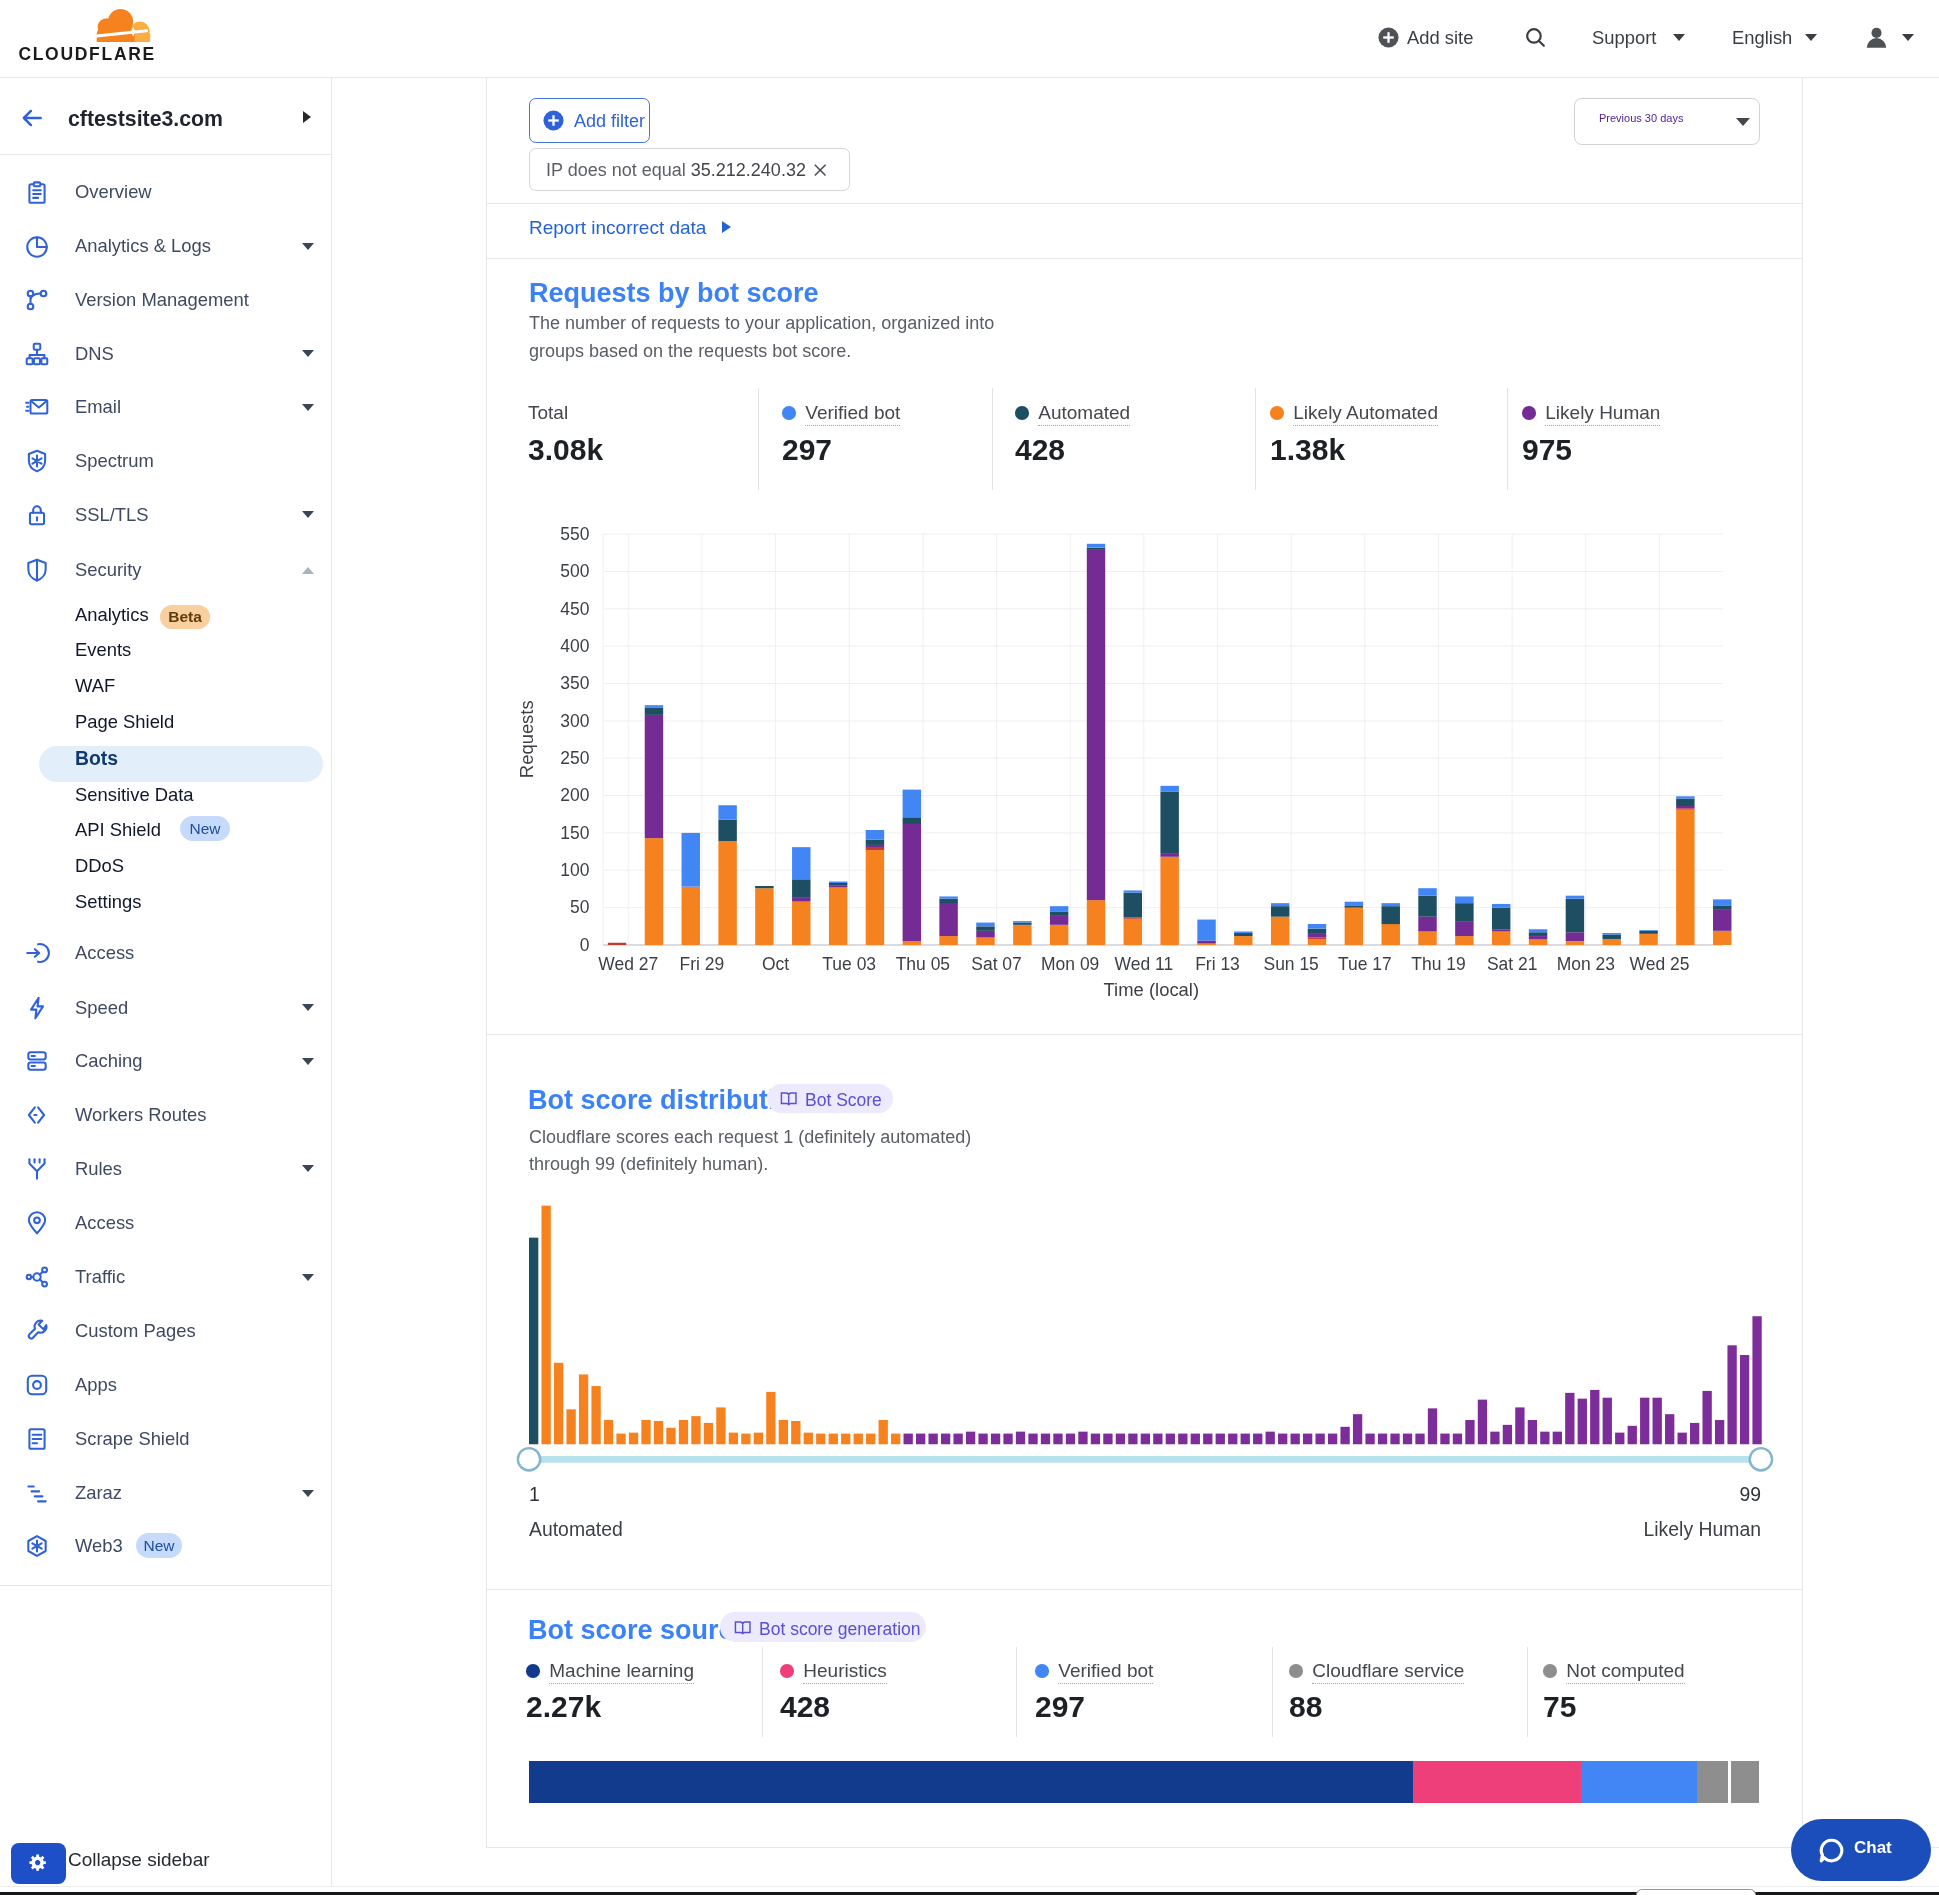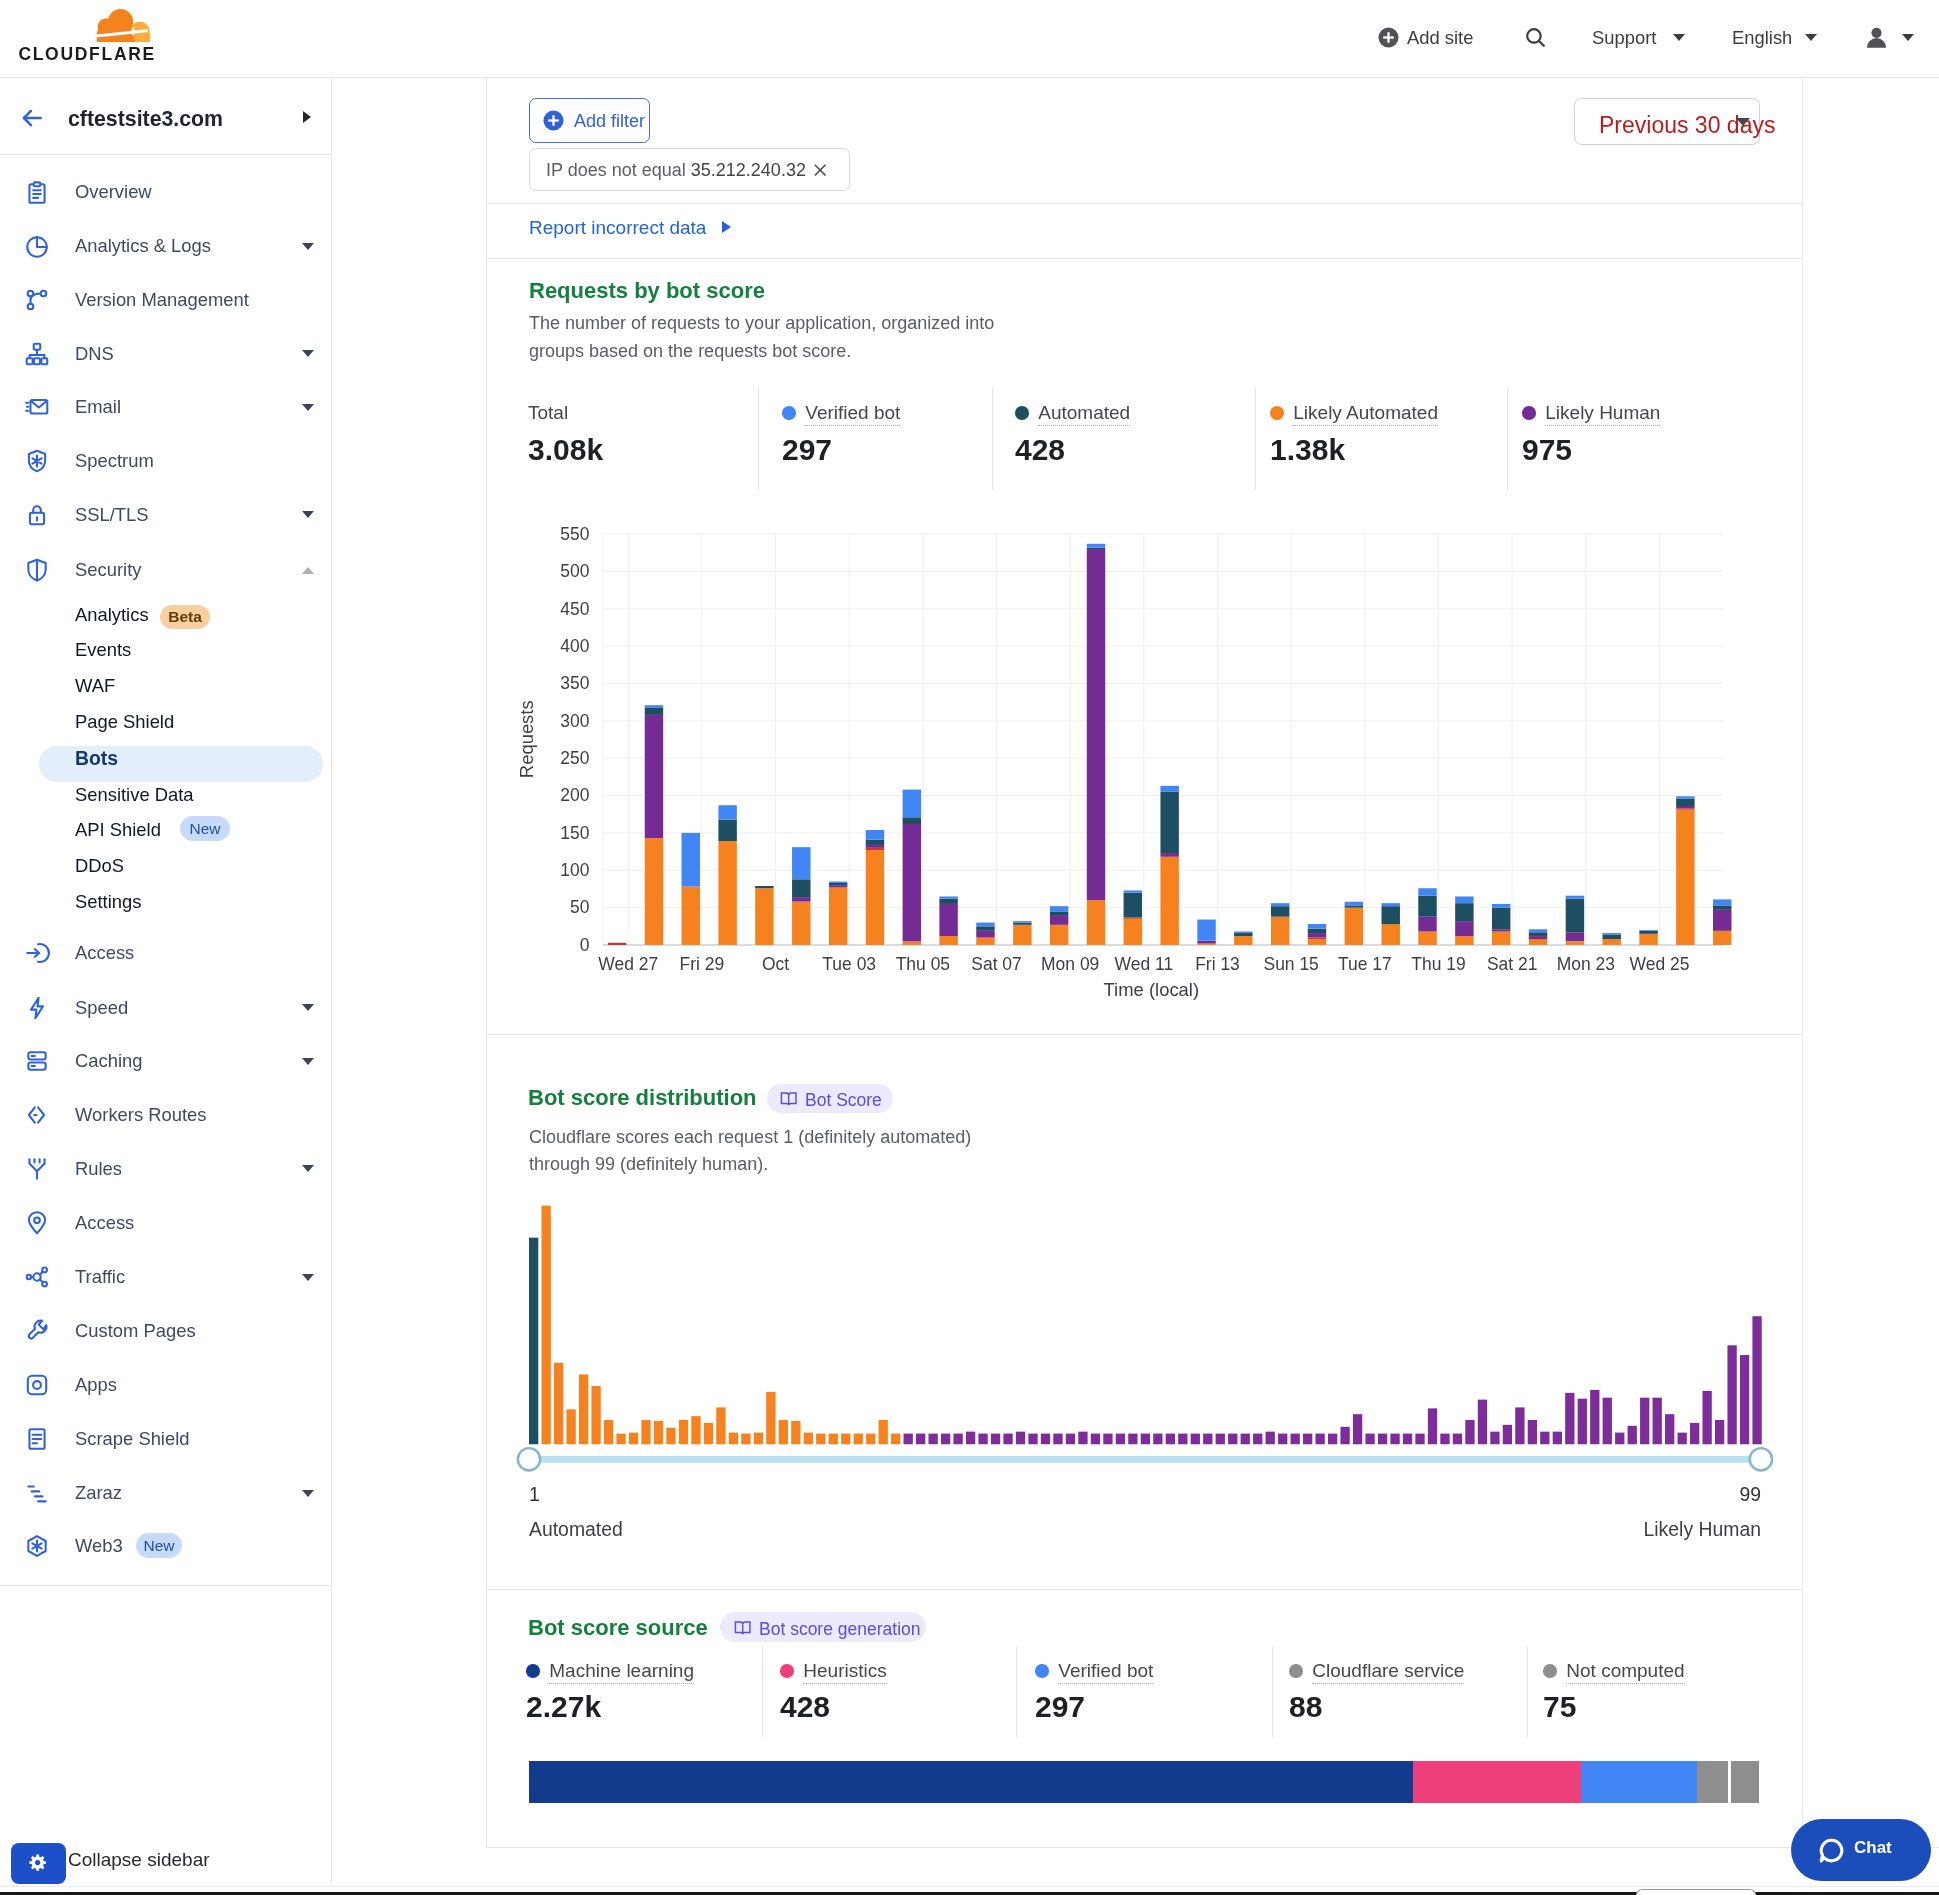--- a/index.html
+++ b/index.html
@@ -1,21 +1,21 @@
 <!DOCTYPE html>
 <html><head><meta charset="utf-8"><style>
 *{margin:0;padding:0;box-sizing:border-box}
 body{width:1940px;height:1895px;position:relative;background:#fff;font-family:"Liberation Sans",sans-serif;-webkit-font-smoothing:antialiased;overflow:hidden}
 .abs{position:absolute}
 .hline{position:absolute;height:1px;background:#e5e6e8}
 .vline{position:absolute;width:1px;background:#e5e6e8}
 .nav{position:absolute;left:75px;font-size:18.4px;color:#3e4a61;white-space:nowrap}
 .sub{position:absolute;left:75px;font-size:18.4px;color:#0f172a;white-space:nowrap}
 .hdr{position:absolute;font-size:18.4px;color:#3a3d42;white-space:nowrap}
-.title{position:absolute;font-size:22px;font-weight:bold;color:#15803d;white-space:nowrap}
+.title{position:absolute;font-size:27px;font-weight:bold;color:#3b82f6;white-space:nowrap}
 .desc{position:absolute;font-size:18px;color:#595d64;white-space:nowrap}
 .statlab{position:absolute;font-size:19px;color:#44474c;white-space:nowrap}
 .statval{position:absolute;font-size:30px;font-weight:bold;color:#1d2025;white-space:nowrap}
 .dot{display:inline-block;width:13.6px;height:13.6px;border-radius:50%;margin-right:9.7px;vertical-align:-1px}
 .du{border-bottom:1.9px dotted #a2a6ab;padding-bottom:1.9px}
 .pill{position:absolute;font-size:18.4px;color:#584fd7;background:#eceafc;border-radius:15.5px;white-space:nowrap}
 </style></head><body>
 <div class="hline" style="left:0;top:77px;width:1940px"></div>
 <svg class="abs" style="left:85px;top:6.8px" width="72" height="35" viewBox="0 0 74 36">
 <circle cx="56.5" cy="25" r="10" fill="#fbad41"></circle>
@@ -219,21 +219,21 @@
     <line x1="6.5" y1="12" x2="17.5" y2="12" stroke="#fff" stroke-width="2.4"></line>
   </svg>
 <div class="abs" style="left:574px;top:111px;font-size:18px;color:#2f62d9">Add filter</div>
 <div class="abs" style="left:529px;top:148px;width:321px;height:43px;border:1.5px solid #d5d6d8;border-radius:6.8px"></div>
 <div class="abs" style="left:546px;top:160px;font-size:18px;color:#5b5e63">IP does not equal <span style="color:#434549">35.212.240.32</span></div>
 <svg class="abs" style="left:811px;top:161px" width="18.4" height="18.4" viewBox="0 0 24 24" fill="none" stroke="#4a4d52" stroke-width="2">
     <line x1="5" y1="5" x2="19" y2="19"></line>
     <line x1="19" y1="5" x2="5" y2="19"></line>
   </svg>
 <div class="abs" style="left:1574px;top:98px;width:186px;height:47px;border:1.5px solid #d0d1d3;border-radius:7.8px"></div>
-<div class="abs" style="left:1599px;top:112px;font-size:23px;color:#b91c1c">Previous 30 days</div>
+<div class="abs" style="left:1599px;top:112px;font-size:11px;color:#4c1d95">Previous 30 days</div>
 <div style="position:absolute;left:1736px;top:118px;width:0;height:0;border-left:7.3px solid transparent;border-right:7.3px solid transparent;border-top:8.7px solid #43464b"></div>
 <div class="abs" style="left:529px;top:217px;font-size:19px;color:#2463d3">Report incorrect data</div>
 <div style="position:absolute;left:722px;top:221px;width:0;height:0;border-top:6.8px solid transparent;border-bottom:6.8px solid transparent;border-left:9.7px solid #2463d3"></div>
 <div class="title" style="left:529px;top:278px">Requests by bot score</div>
 <div class="desc" style="left:529px;top:313px">The number of requests to your application, organized into</div>
 <div class="desc" style="left:529px;top:341px">groups based on the requests bot score.</div>
 <div class="statlab" style="left:528px;top:402px">Total</div>
 <div class="statval" style="left:528px;top:433px">3.08k</div>
 <div class="statlab" style="left:782px;top:402px"><span class="dot" style="background:#4285f4"></span><span class="du">Verified bot</span></div>
 <div class="statval" style="left:782px;top:433px">297</div>

